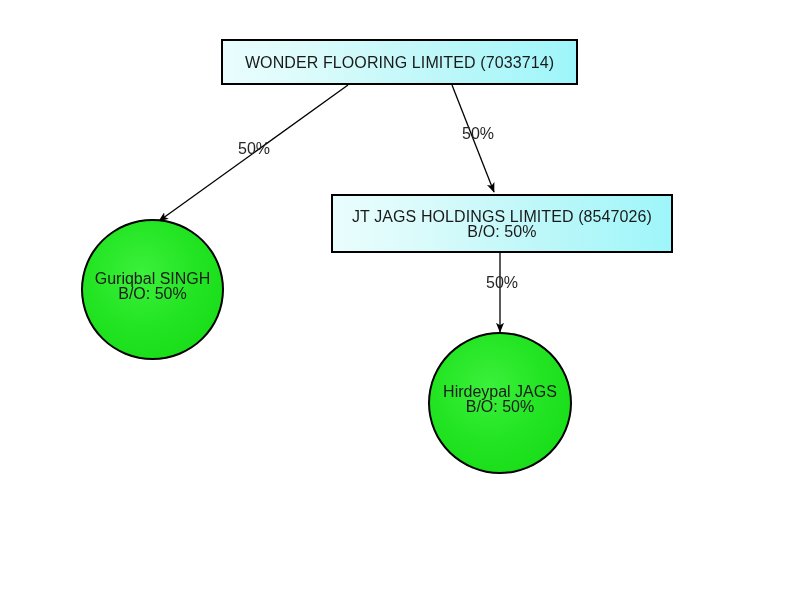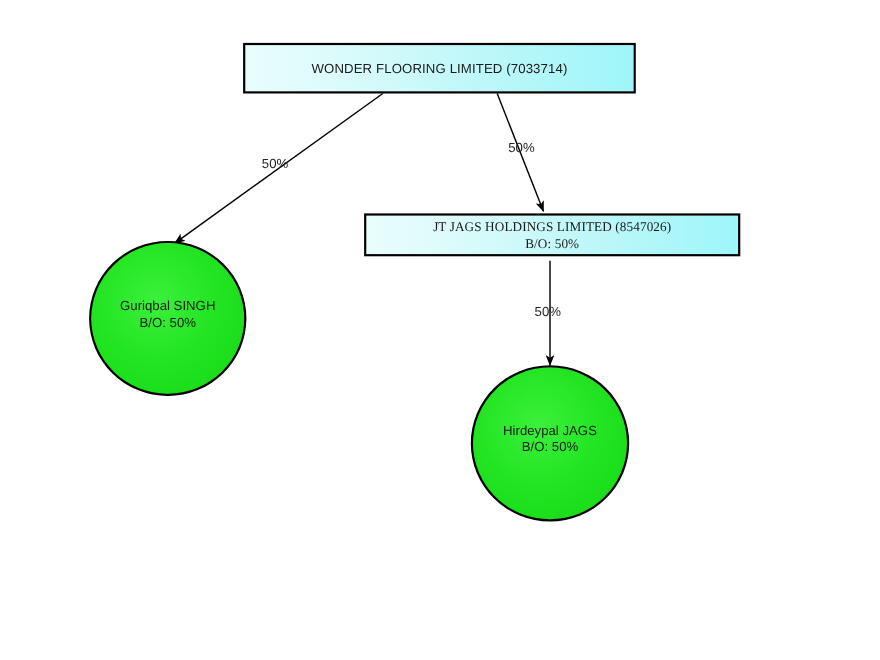--- a/index.html
+++ b/index.html
@@ -27,53 +27,53 @@
   }
   .node-box {
     position: absolute;
     box-sizing: border-box;
     border: 2px solid #000000;
     display: flex;
     align-items: center;
     justify-content: center;
     text-align: center;
     color: #1a1a1a;
-    font-size: 12px;
+    font-size: 16px;
     line-height: 15px;
     letter-spacing: 0.1px;
     background: linear-gradient(to right, #e9fdfd 0%, #ddfbfb 22%, #bdf7f9 62%, #9ef6fa 100%);
   }
   .node-circle {
     position: absolute;
     box-sizing: border-box;
     border-radius: 50%;
     border: 2px solid #000000;
     display: flex;
     align-items: center;
     justify-content: center;
     text-align: center;
     color: #1a1a1a;
-    font-size: 12px;
+    font-size: 16px;
     line-height: 15px;
     background: radial-gradient(circle at 42% 38%, #3bf03b 0%, #22e422 48%, #15d915 100%);
   }
   .node-label {
     pointer-events: none;
     white-space: nowrap;
   }
   .node-label .line2 {
     display: block;
   }
   .circle-label {
     position: relative;
     top: -4px;
   }
   .edge-label {
     position: absolute;
-    font-size: 12px;
+    font-size: 16px;
     line-height: 14px;
     color: #262626;
     white-space: nowrap;
   }
 </style>
 </head>
 <body>
 
 <div id="canvas">
 
@@ -90,21 +90,21 @@
 
     <line x1="500" y1="237" x2="500" y2="332" stroke="#000000" stroke-width="1.3" marker-end="url(#arrowhead)"></line>
   </svg>
 
   <div class="node-box" style="left:221px; top:39px; width:357px; height:46px;">
     <span class="node-label">
       <span>WONDER FLOORING LIMITED (7033714)</span>
     </span>
   </div>
 
-  <div class="node-box" style="left:331px; top:194px; width:342px; height:39px;font-family:Liberation Serif, serif;">
+  <div class="node-box" style="left:331px; top:194px; width:342px; height:59px;">
     <span class="node-label">
       <span>JT JAGS HOLDINGS LIMITED (8547026)</span>
       <span class="line2">B/O: 50%</span>
     </span>
   </div>
 
   <div class="node-circle" style="left:81px; top:219px; width:143px; height:141px;">
     <span class="node-label circle-label">
       <span>Guriqbal SINGH</span>
       <span class="line2">B/O: 50%</span>

